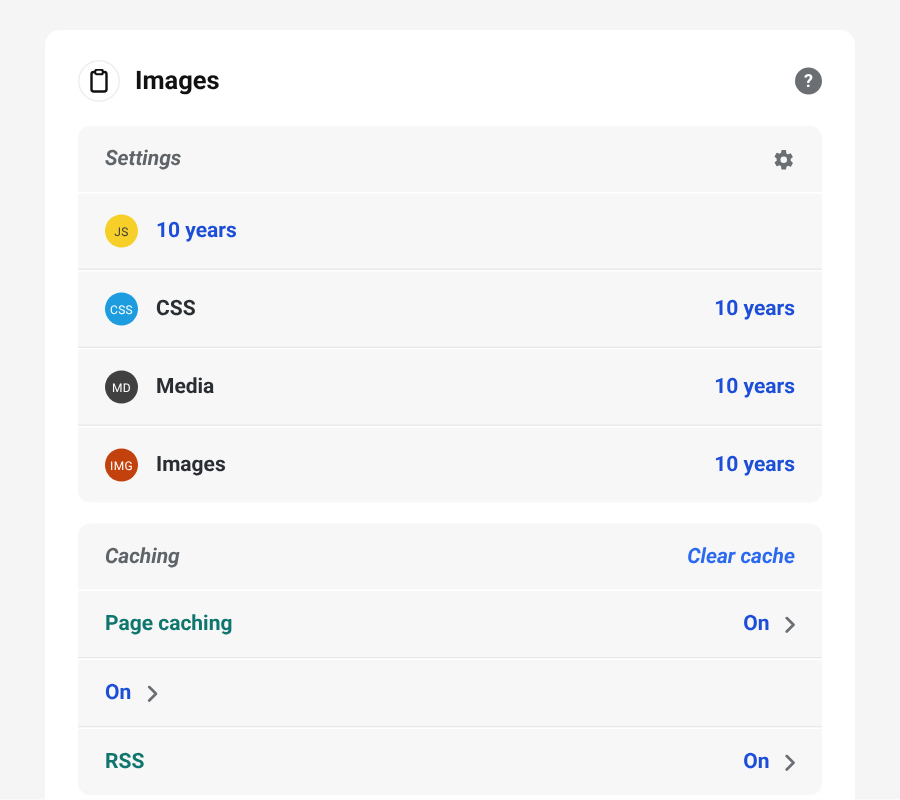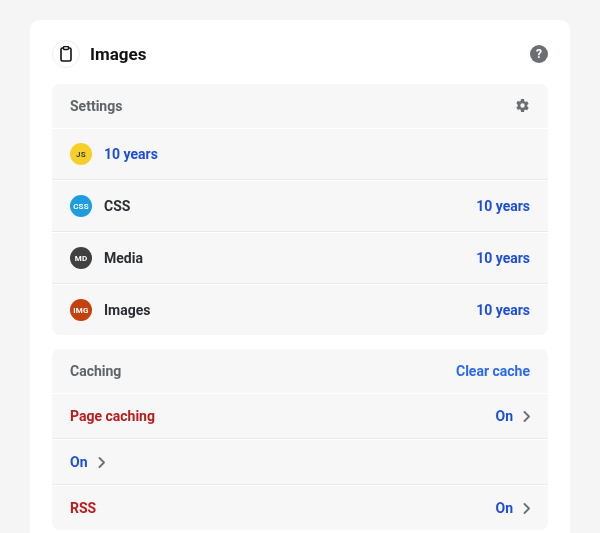--- a/index.html
+++ b/index.html
@@ -51,22 +51,23 @@
   }
   .section {
     background: #f7f7f8;
     border-radius: 8px;
     overflow: hidden;
     margin-bottom: 14px;
   }
   .section:last-child { margin-bottom: 0; }
   .section-header {
     display: flex;
-    align-items: flex-start;
+    align-items: flex-end;
     padding: 14px 18px;
+    font-style: italic;
   }
   .section-header .title {
     font-size: 14px;
     font-weight: 700;
     color: #5f6468;
     flex: 1;
   }
   .gear {
     color: #6b6f73;
     cursor: pointer;
@@ -86,38 +87,38 @@
     border-top: 1px solid #fff;
     border-bottom: 1px solid #e9e9ea;
   }
   .section .row:last-child { border-bottom: none; }
   .badge {
     width: 22px;
     height: 22px;
     border-radius: 50%;
     color: #fff;
     font-size: 8px;
-    font-weight: 700;
+    font-weight: 400;
     display: flex;
     align-items: center;
     justify-content: center;
     margin-right: 12px;
     letter-spacing: 0.2px;
   }
   .b-js  { background: #f6d029; color: #3a3a3a; }
   .b-css { background: #1d9de0; }
   .b-md  { background: #404040; }
   .b-img { background: #c2410c; }
   .row-label {
     font-size: 14px;
     font-weight: 700;
     color: #2a2d31;
     flex: 1;
   }
-  .row-label.muted { color: #b91c1c; }
+  .row-label.muted { color: #0f766e; }
   .row-value {
     font-size: 14px;
     font-weight: 700;
     color: #1d4ed8;
   }
   .chevron {
     margin-left: 10px;
     color: #6b6f73;
     display: flex;
     align-items: center;

